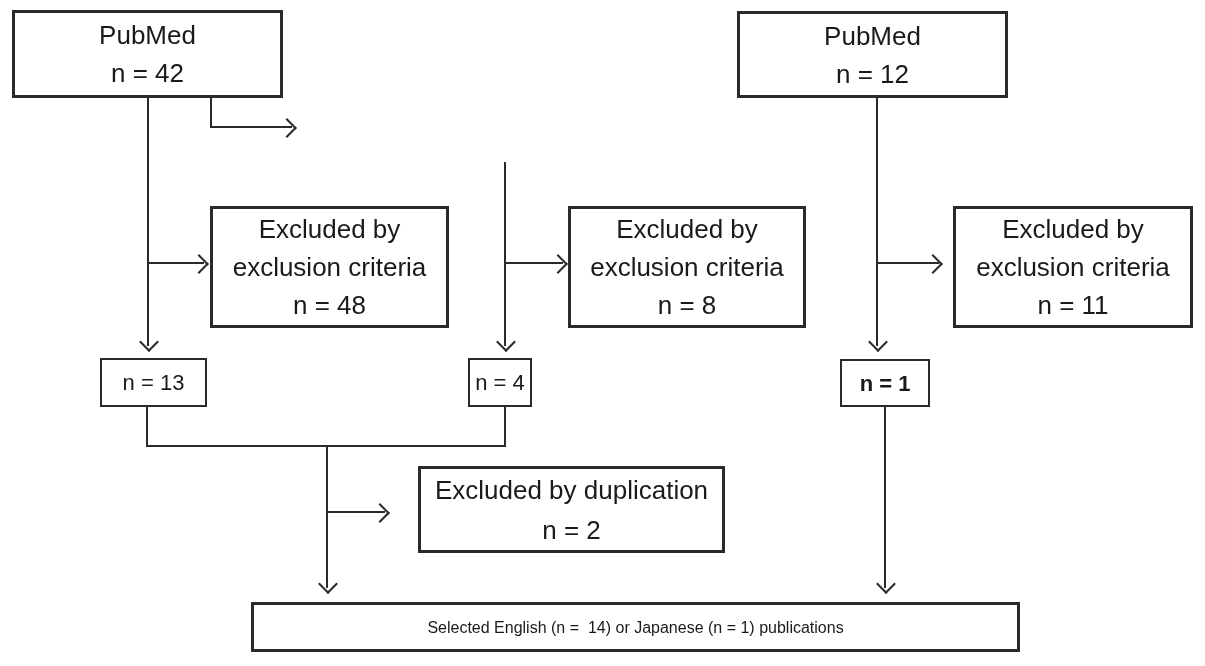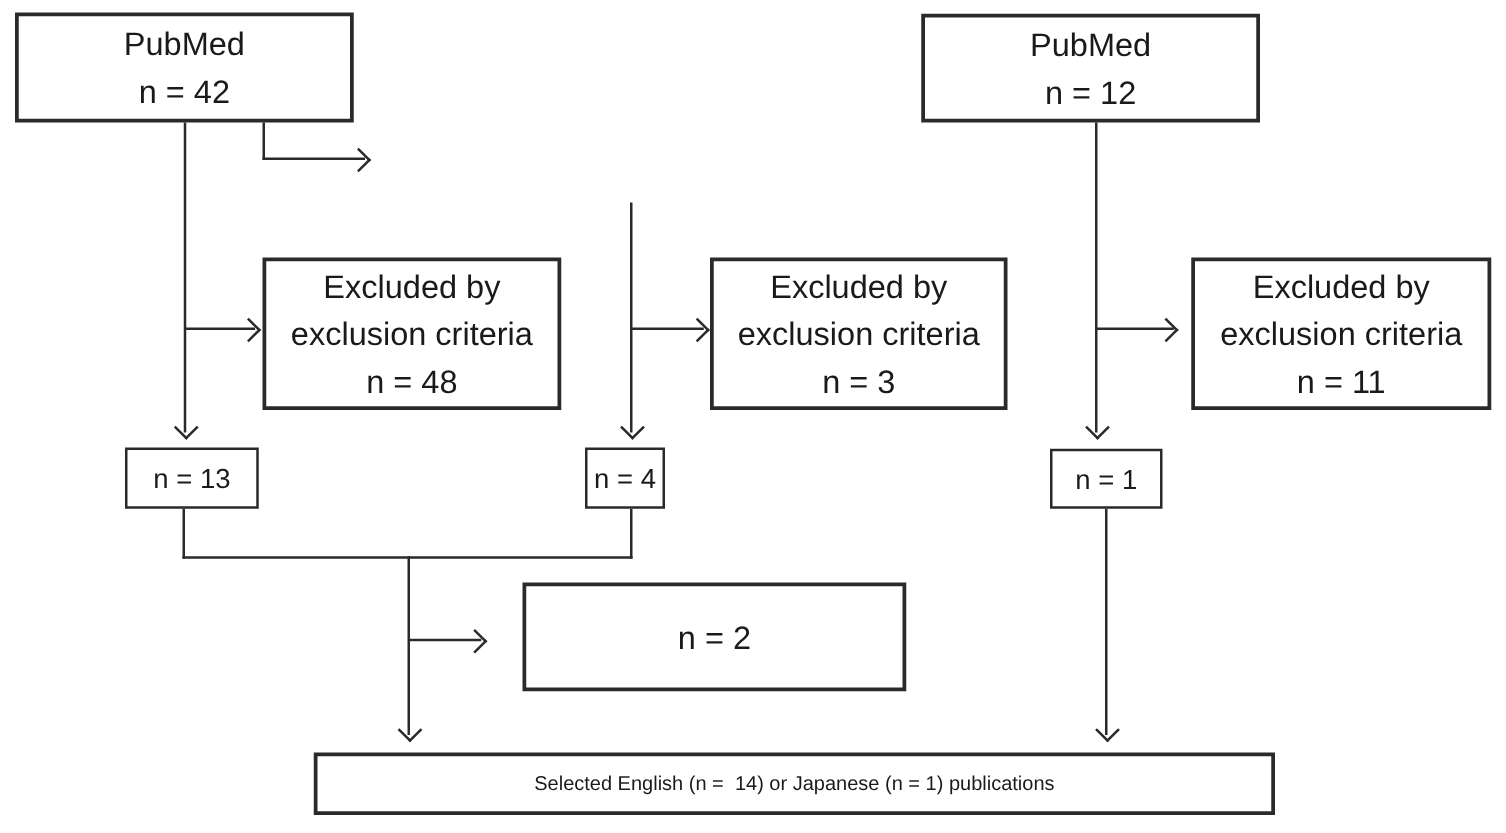--- a/index.html
+++ b/index.html
@@ -75,42 +75,43 @@
 
   <div class="box" style="left:210px; top:206px; width:239px; height:122px;">
     <span>Excluded by</span>
     <span>exclusion criteria</span>
     <span>n = 48</span>
   </div>
 
   <div class="box" style="left:568px; top:206px; width:238px; height:122px;">
     <span>Excluded by</span>
     <span>exclusion criteria</span>
-    <span>n = 3</span>
+    <span>n = 8</span>
   </div>
 
   <div class="box" style="left:953px; top:206px; width:240px; height:122px;">
     <span>Excluded by</span>
     <span>exclusion criteria</span>
     <span>n = 11</span>
   </div>
 
   <div class="box small" style="left:100px; top:358px; width:107px; height:49px;">
     <span>n = 13</span>
   </div>
 
   <div class="box small" style="left:468px; top:358px; width:64px; height:49px;">
     <span>n = 4</span>
   </div>
 
-  <div class="box small" style="left:840px; top:359px; width:90px; height:48px;">
+  <div class="box small" style="left:840px; top:359px; width:90px; height:48px;font-weight:bold;">
     <span>n = 1</span>
   </div>
 
   <div class="box" style="left:418px; top:466px; width:307px; height:87px; line-height:40px;">
+    <span>Excluded by duplication</span>
     <span>n = 2</span>
   </div>
 
   <div class="box final" style="left:251px; top:602px; width:769px; height:50px;">
     <span>Selected English (n = &nbsp;14) or Japanese (n = 1) publications</span>
   </div>
 
   <div class="shaft v" style="left:147px; top:98px; height:248px;"></div>
   <div class="chev down" style="left:142px; top:335px;"></div>
 

